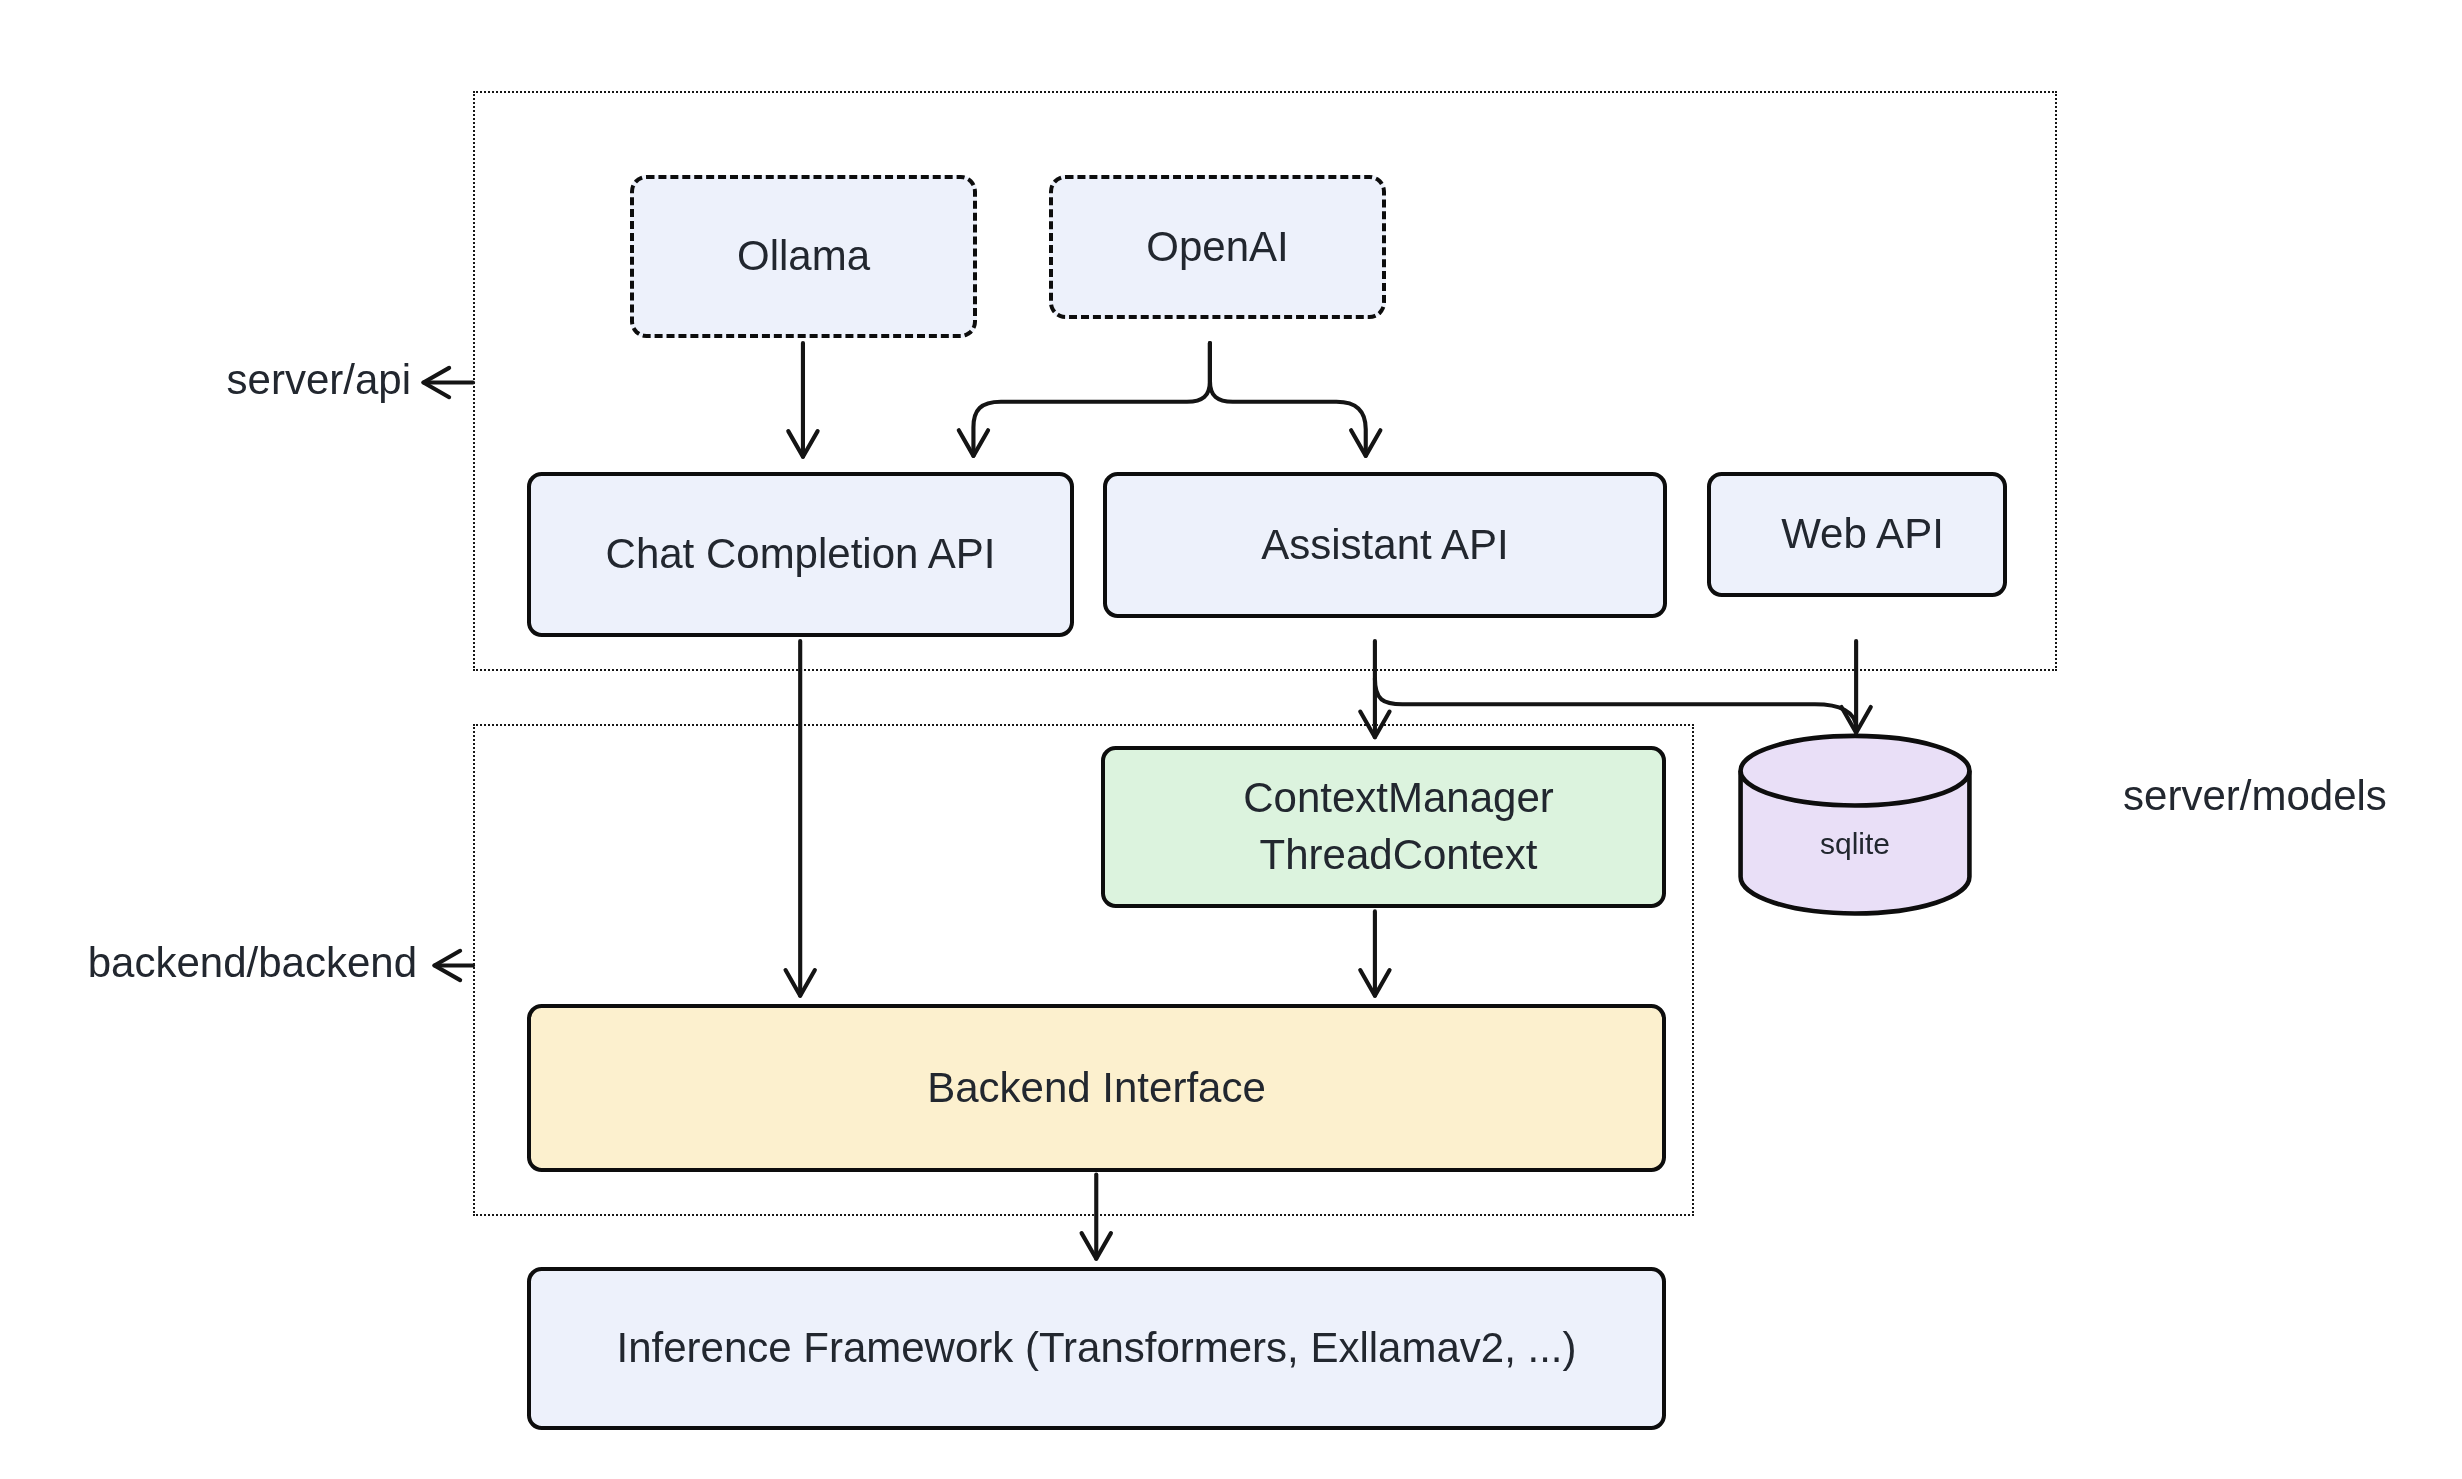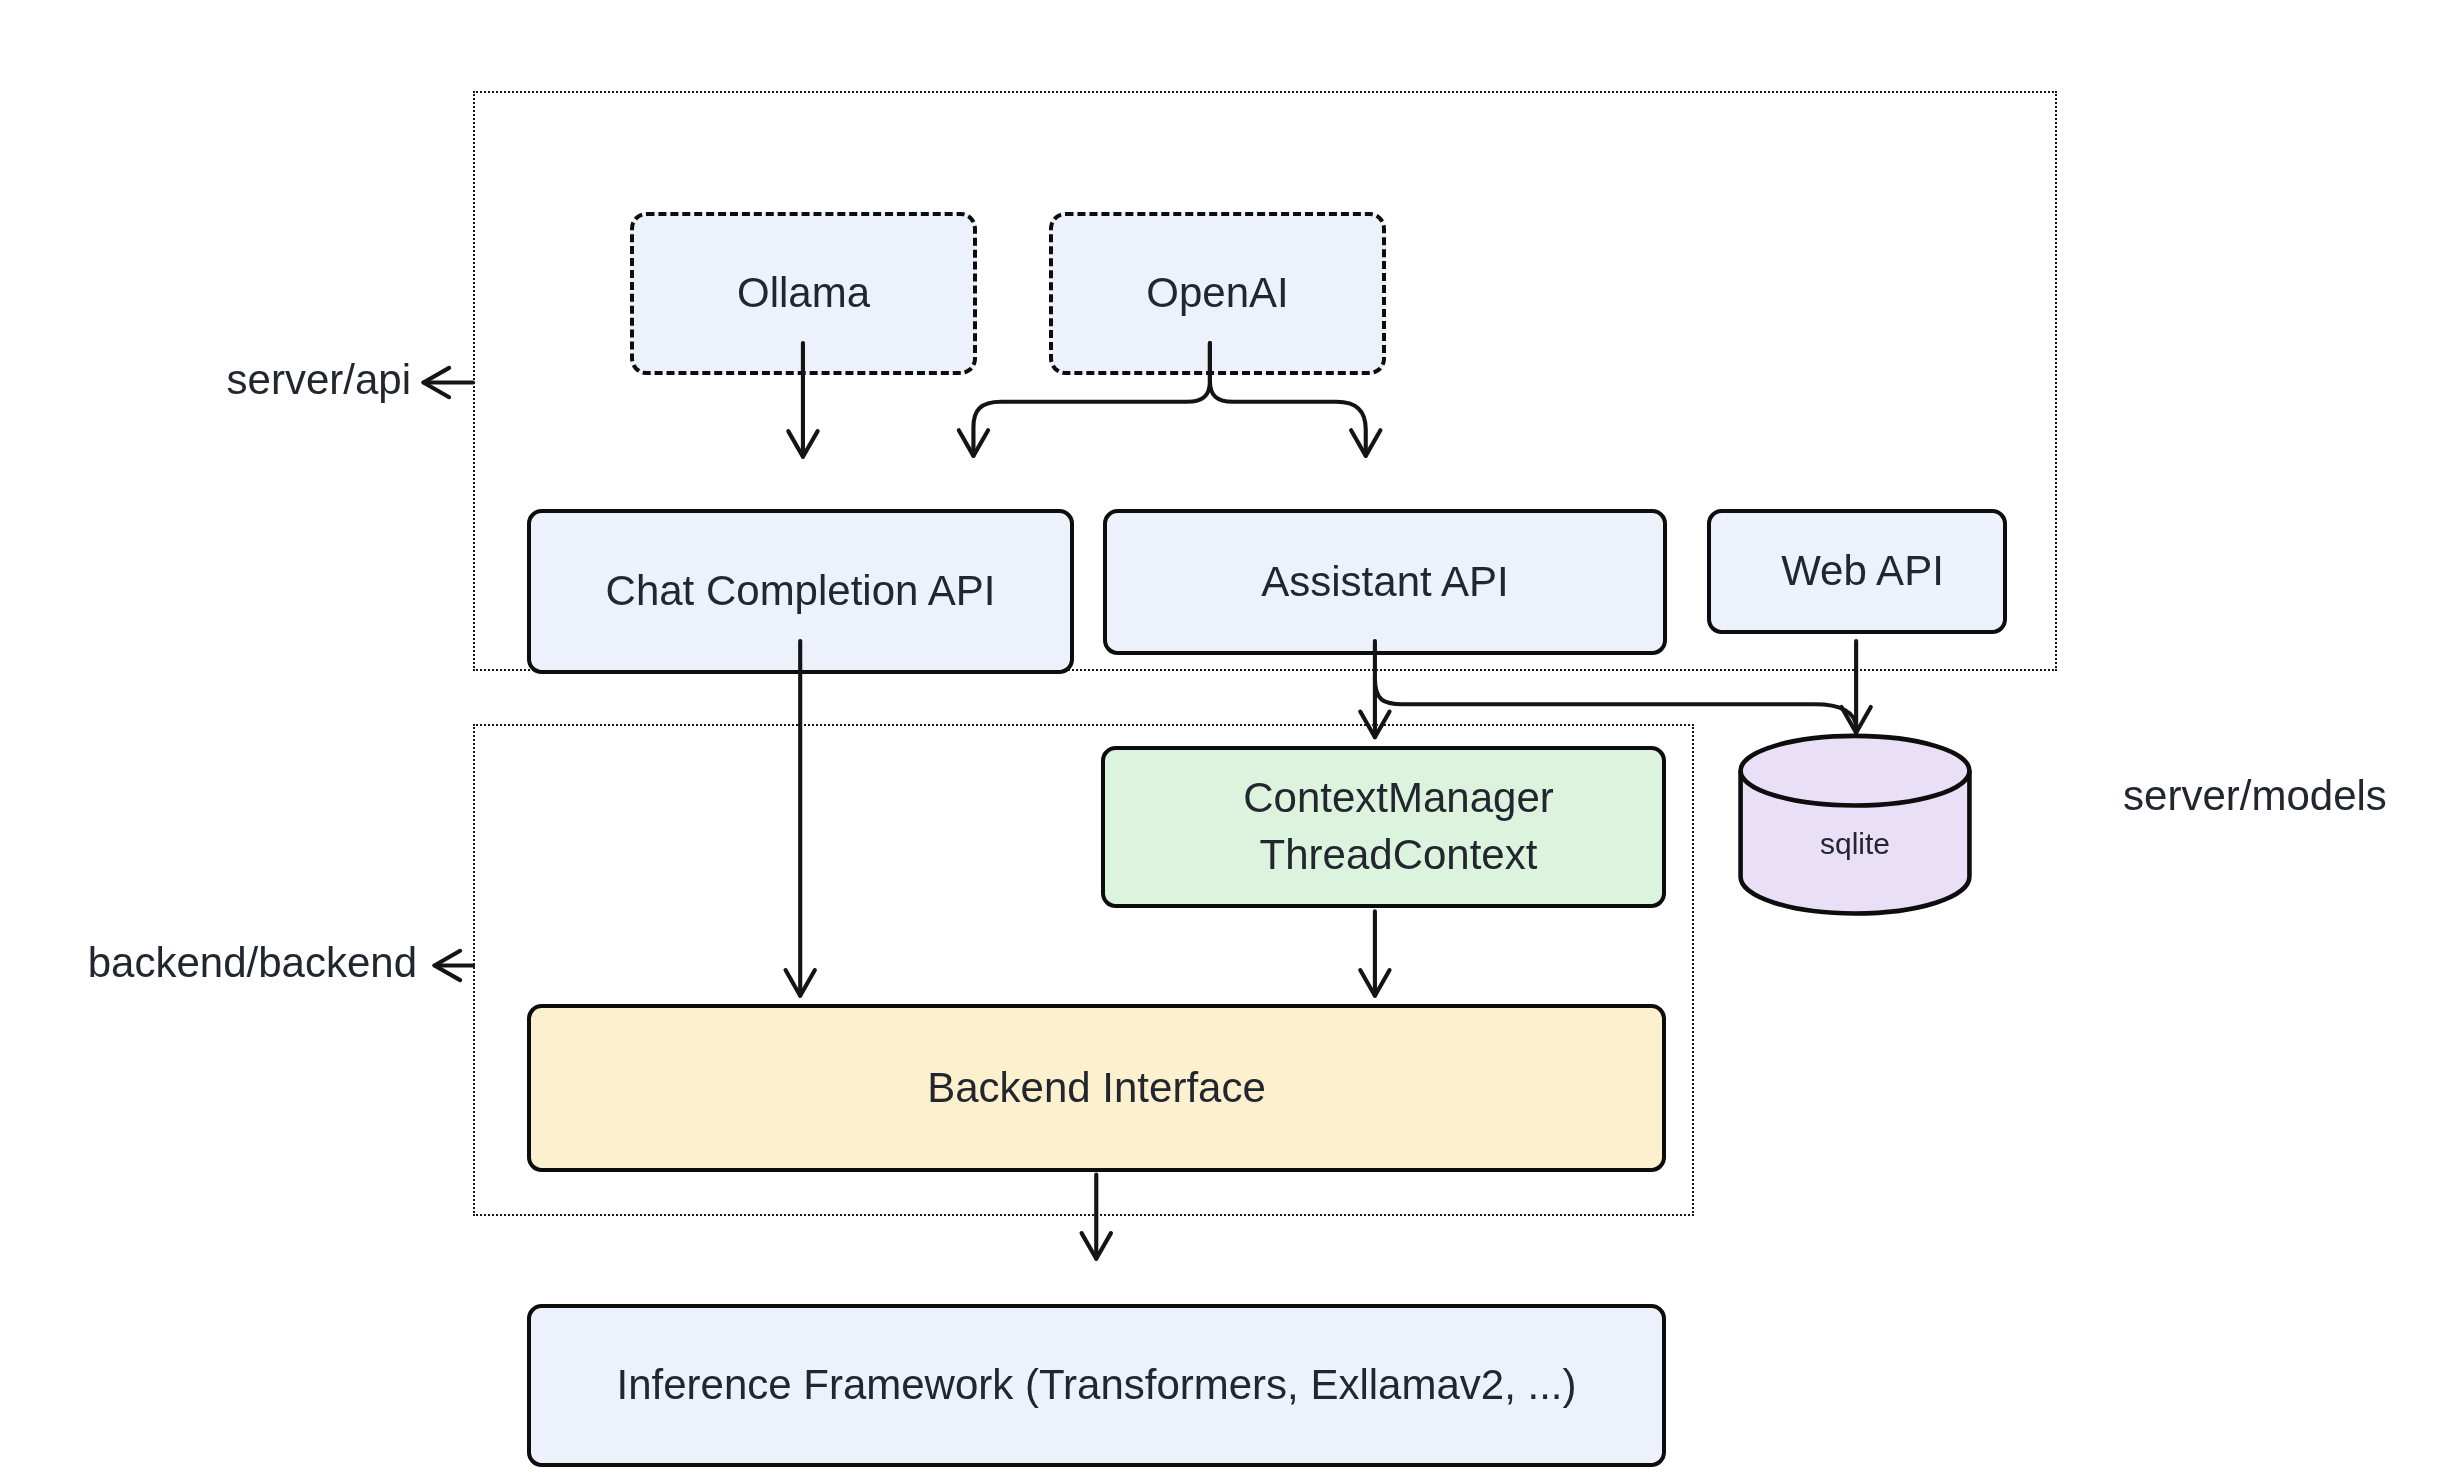--- a/index.html
+++ b/index.html
@@ -31,27 +31,27 @@
     align-items: center;
     justify-content: center;
     border: 4.1px solid #0d0d0d;
     border-radius: 14.7px;
     font-size: 42px;
     line-height: 1.35;
     text-align: center;
     color: #22272F;
     box-sizing: border-box;
   }
-  .blue   { background: #EDF1FB; margin-top: 37px; }
+  .blue   { background: #EDF1FB; }
   .green  { background: #DCF3DE; padding-left: 30px; }
   .yellow { background: #FCF0CE; }
   .dashed { border-style: dashed; border-width: 4.6px; border-radius: 16.5px; }
 
   #n-ollama    { left: 630px;  top: 175px;  width: 347px;  height: 163px; }
-  #n-openai    { left: 1049px; top: 175px;  width: 337px;  height: 163px; }
+  #n-openai    { left: 1049px; top: 175px;  width: 337px;  height: 144px; }
   #n-chat      { left: 527px;  top: 472px;  width: 547px;  height: 165px; }
   #n-assistant { left: 1103px; top: 472px;  width: 564px;  height: 146px; }
   #n-web       { left: 1707px; top: 472px;  width: 300px;  height: 125px; padding-left: 11px; }
   #n-context   { left: 1101px; top: 746px;  width: 565px;  height: 162px; }
   #n-backend   { left: 527px;  top: 1004px; width: 1139px; height: 168px; }
   #n-inference { left: 527px;  top: 1267px; width: 1139px; height: 163px; }
 
   .side-label {
     position: absolute;
     font-size: 42px;

